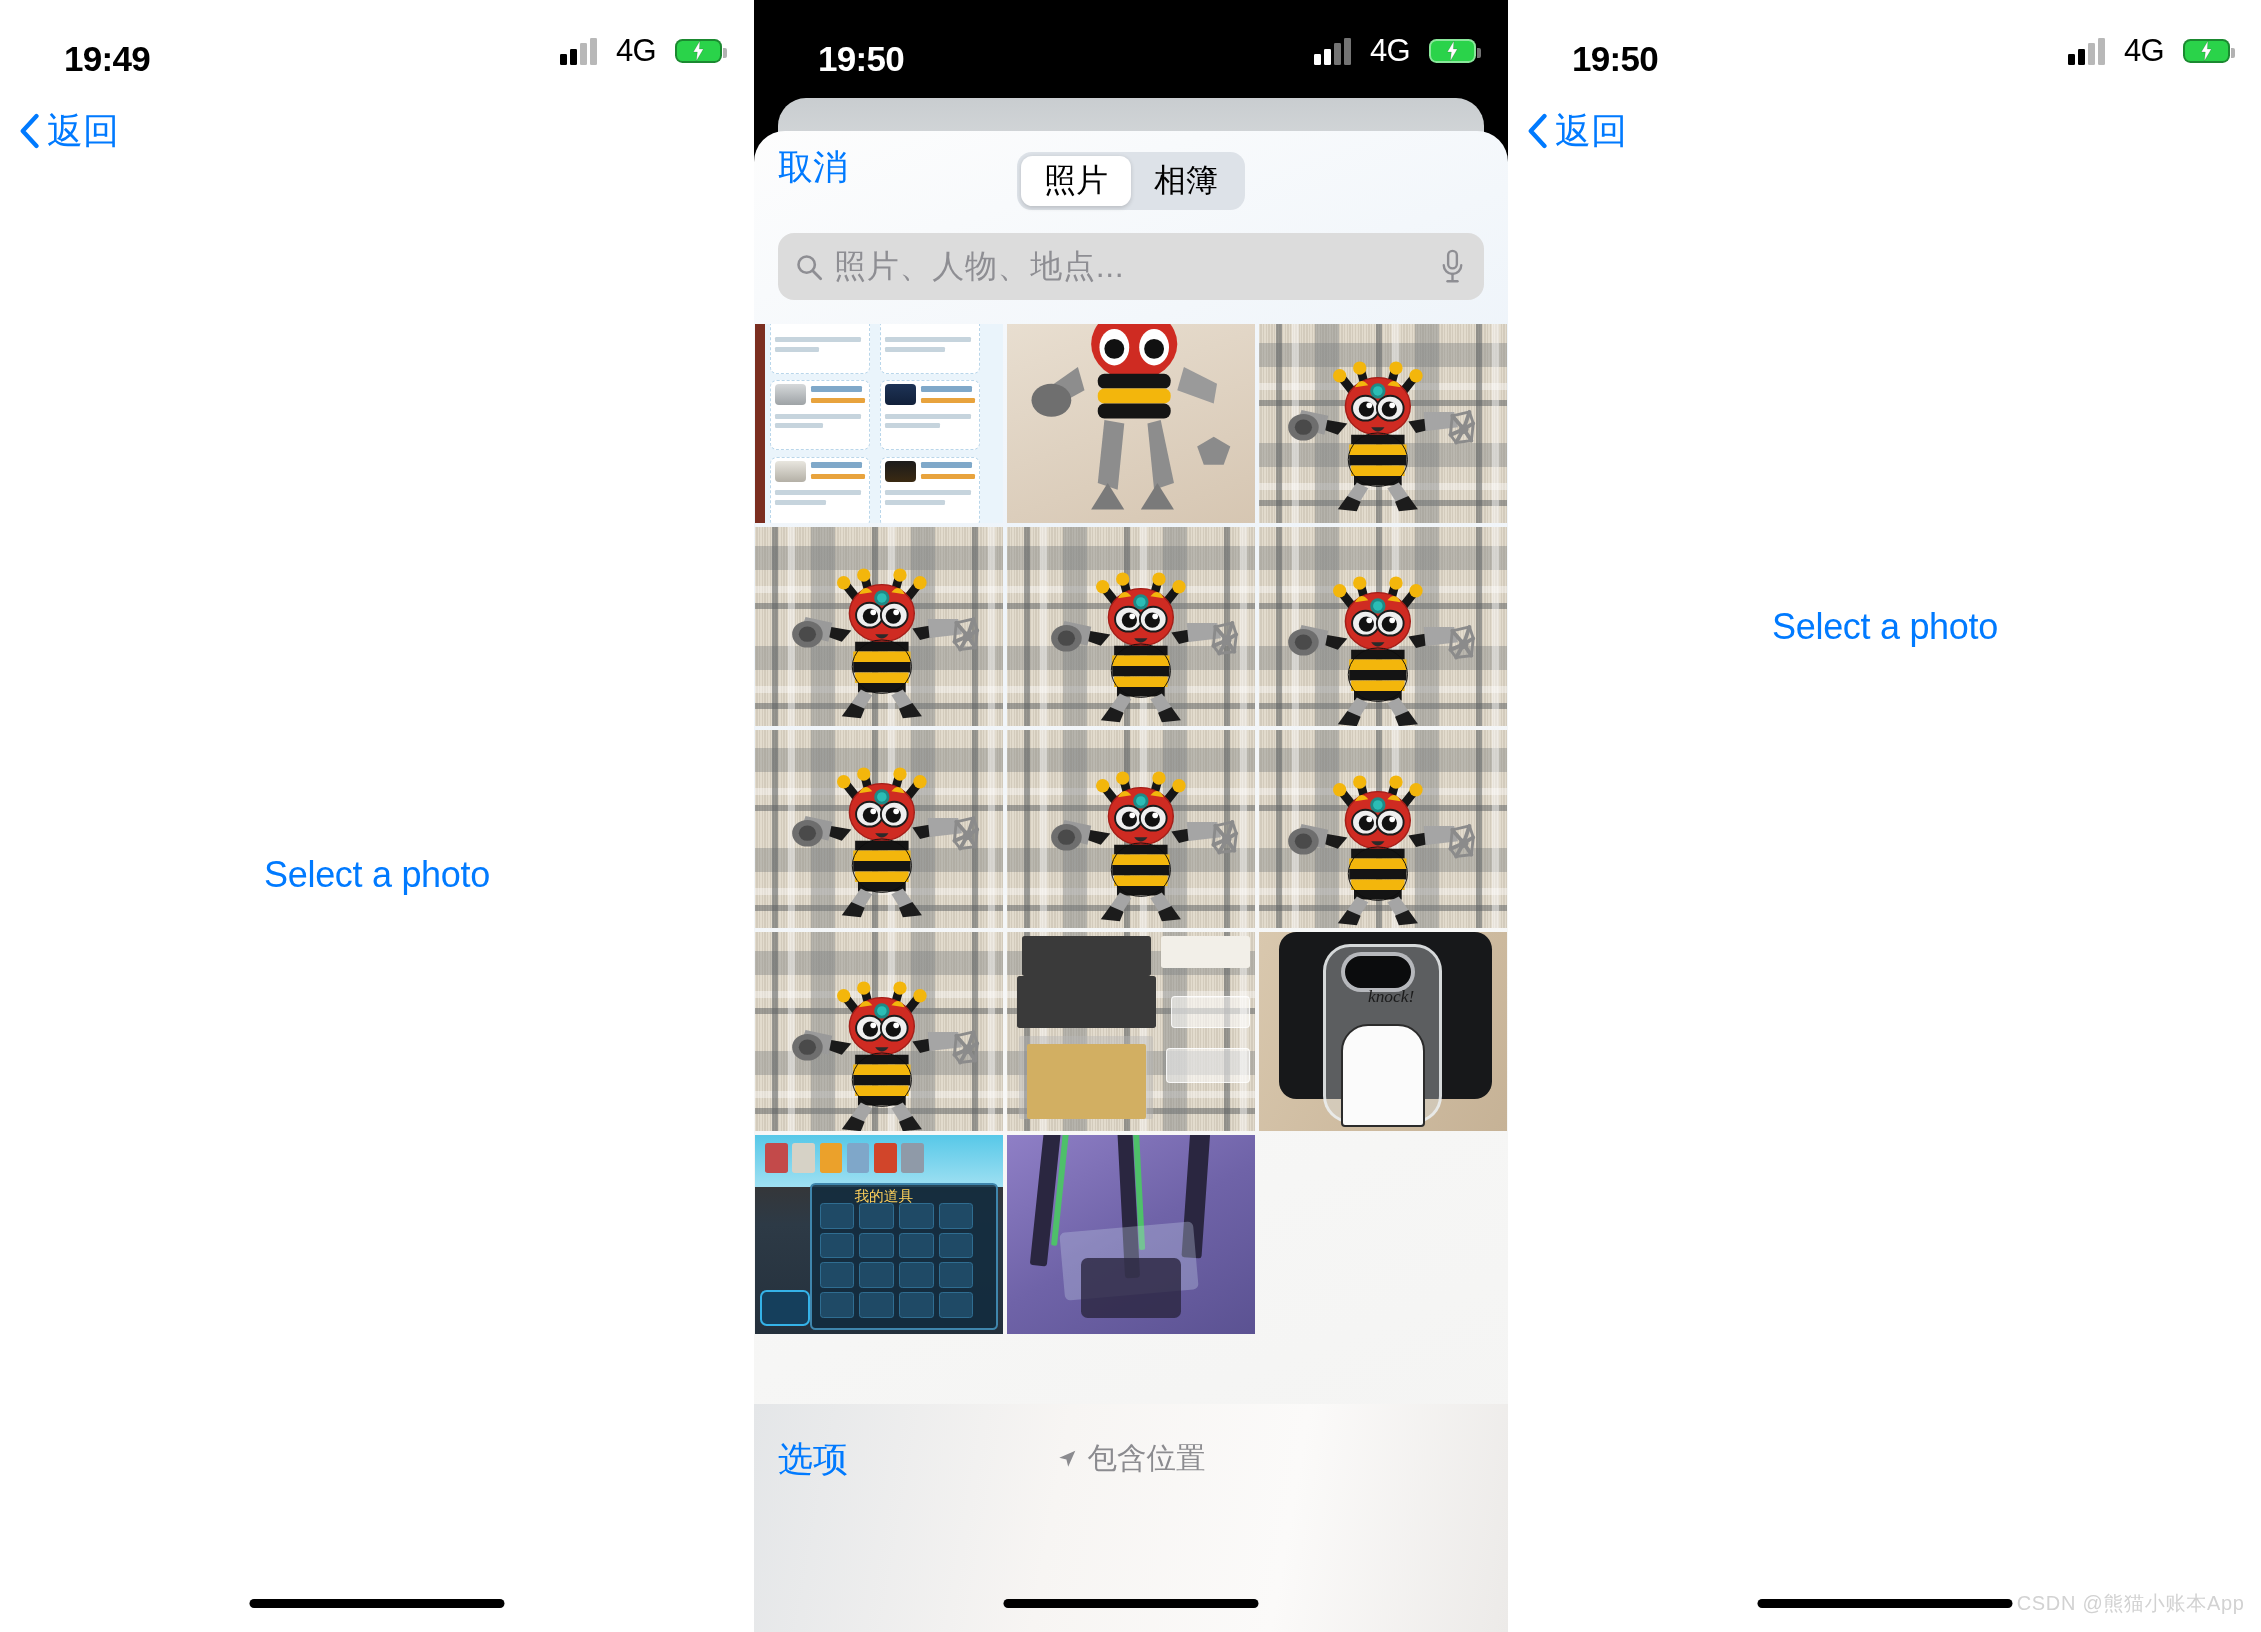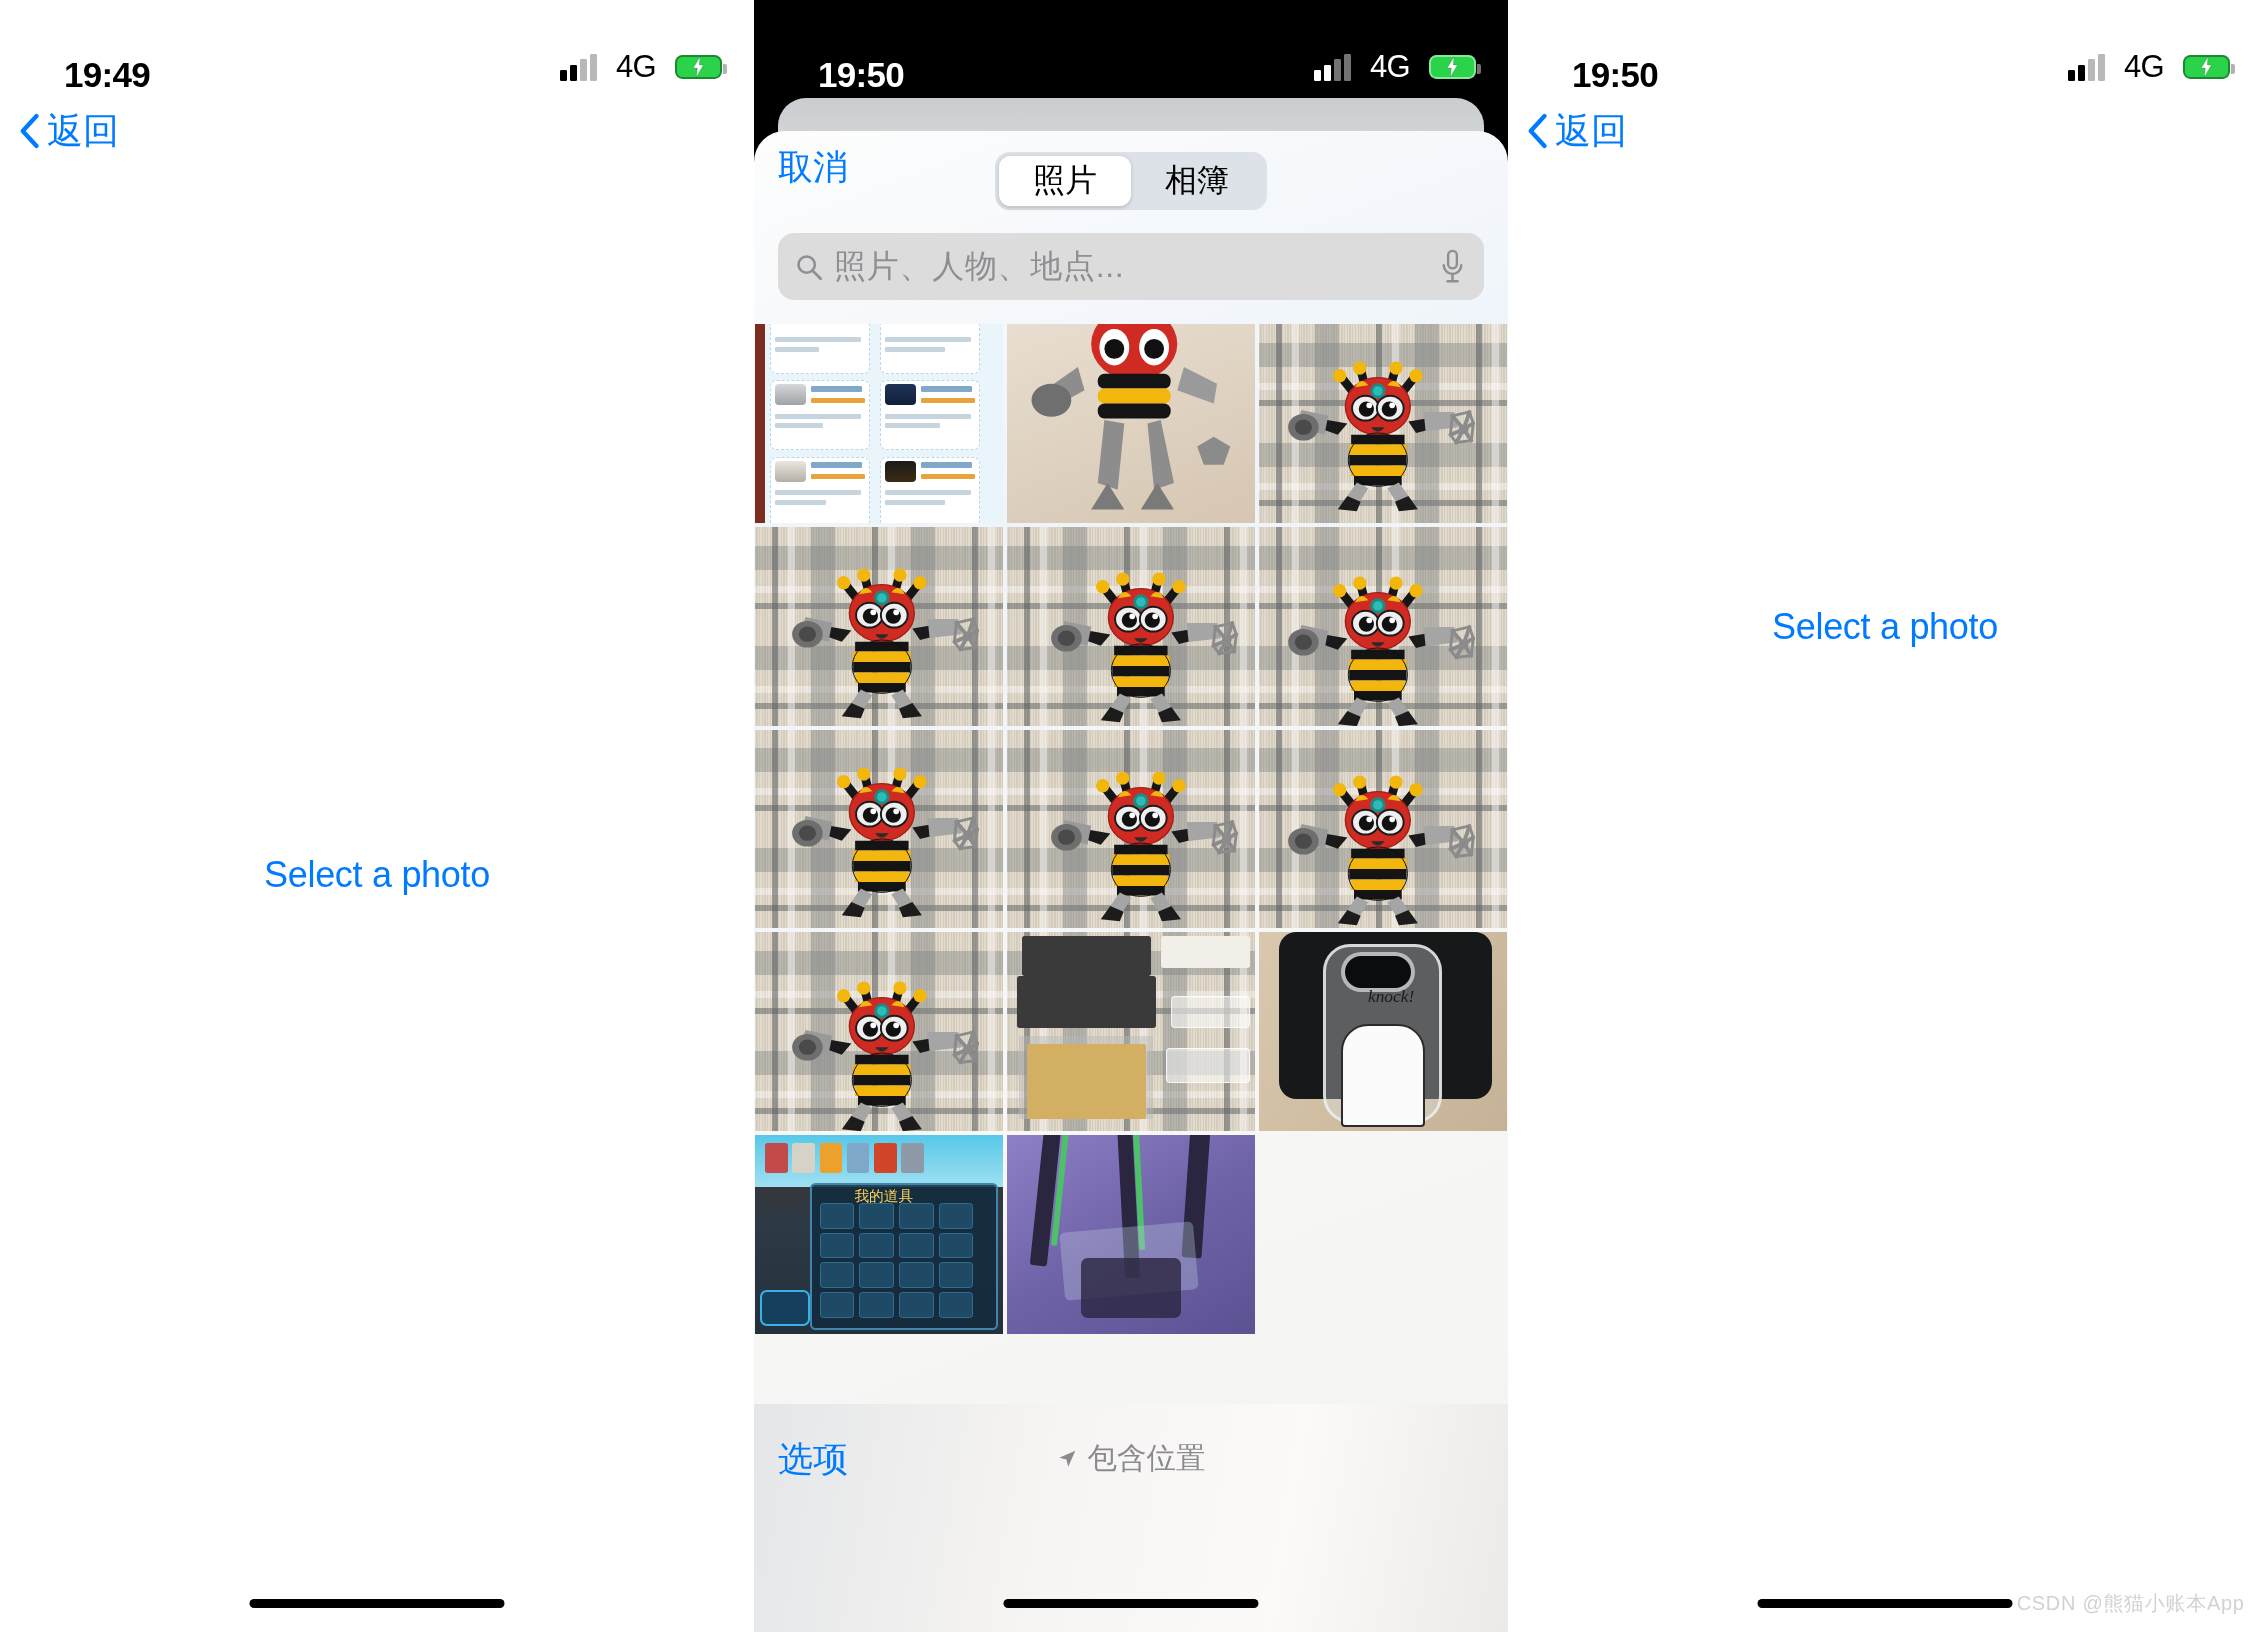--- a/index.html
+++ b/index.html
@@ -5,21 +5,21 @@
   * { margin:0; padding:0; box-sizing:border-box; }
   html,body { width:2261px; height:1632px; background:#ffffff;
     font-family:"Liberation Sans","DejaVu Sans",sans-serif; overflow:hidden; }
 
   .stage { position:relative; width:2261px; height:1632px; display:flex; }
 
   .phone { position:relative; width:754px; height:1632px; overflow:hidden; background:#fff; flex:0 0 754px; }
   .phone.dark { background:#000; }
 
   
-  .statusbar { position:absolute; top:16px; left:0; width:100%; height:80px; z-index:40;text-align:center; }
+  .statusbar { position:absolute; top:0; left:0; width:100%; height:80px; z-index:40;text-align:center; }
   .sb-time { position:absolute; left:64px; top:39px; font-size:35px; font-weight:700; letter-spacing:-0.7px; color:#000; }
   .dark .sb-time { color:#fff; }
   .sb-right { position:absolute; right:32px; top:33px; display:flex; align-items:center; gap:19px; }
   .bars { display:flex; align-items:flex-end; gap:3.3px; height:27px; }
   .bars i { display:block; width:6.7px; border-radius:1.3px; background:#000; }
   .dark .bars i { background:#fff; }
   .bars i:nth-child(1){ height:10.7px; }
   .bars i:nth-child(2){ height:16px; }
   .bars i:nth-child(3){ height:21.4px; opacity:.28; }
   .bars i:nth-child(4){ height:27px; opacity:.28; }
@@ -75,21 +75,21 @@
   .sheet-back { position:absolute; left:24px; top:98px; right:24px; height:74px;
                 background:linear-gradient(#c9cdd0,#d9dcde); border-radius:28px 28px 0 0; z-index:5; }
   .sheet { position:absolute; left:0; right:0; top:131px; bottom:0; z-index:10;
            background:linear-gradient(160deg,#fdfdfd 0%,#eef4fa 28%,#f7f7f6 60%,#f3f3f2 100%);
            border-radius:31px 31px 0 0; overflow:hidden; }
 
   .sheet-topbar { position:relative; height:88px; }
   .cancel-btn { position:absolute; left:24px; top:13px; font-size:35px; color:#007aff; }
   .segmented { position:absolute; left:50%; transform:translateX(-50%); top:21.4px;
                background:#dde2e8; border-radius:14.7px; padding:4px; display:flex; gap:0; }
-  .seg { font-size:32px; color:#000; padding:8px 34px; border-radius:11.4px; line-height:1.05; }
+  .seg { font-size:32px; color:#000; padding:8px 23px; border-radius:11.4px; line-height:1.05; }
   .seg.active { background:#fff; box-shadow:0 1.3px 4px rgba(0,0,0,.16); }
 
   .searchbar { position:absolute; left:24px; right:24px; top:102px; height:67px;
                background:#dcdcdc; border-radius:16px; display:flex; align-items:center; }
   .mag { margin-left:17.4px; width:28px; height:28px; flex:0 0 28px; }
   .search-ph { margin-left:10.7px; font-size:32px; color:#8e8e93; letter-spacing:0.7px; }
   .mic { position:absolute; right:20px; width:23px; height:35px; }
 
   .grid { position:absolute; left:0; right:0; top:193px; height:1010px;
           display:grid; grid-template-columns:repeat(3,1fr); gap:4px; padding:0 1.3px; overflow:hidden; }

